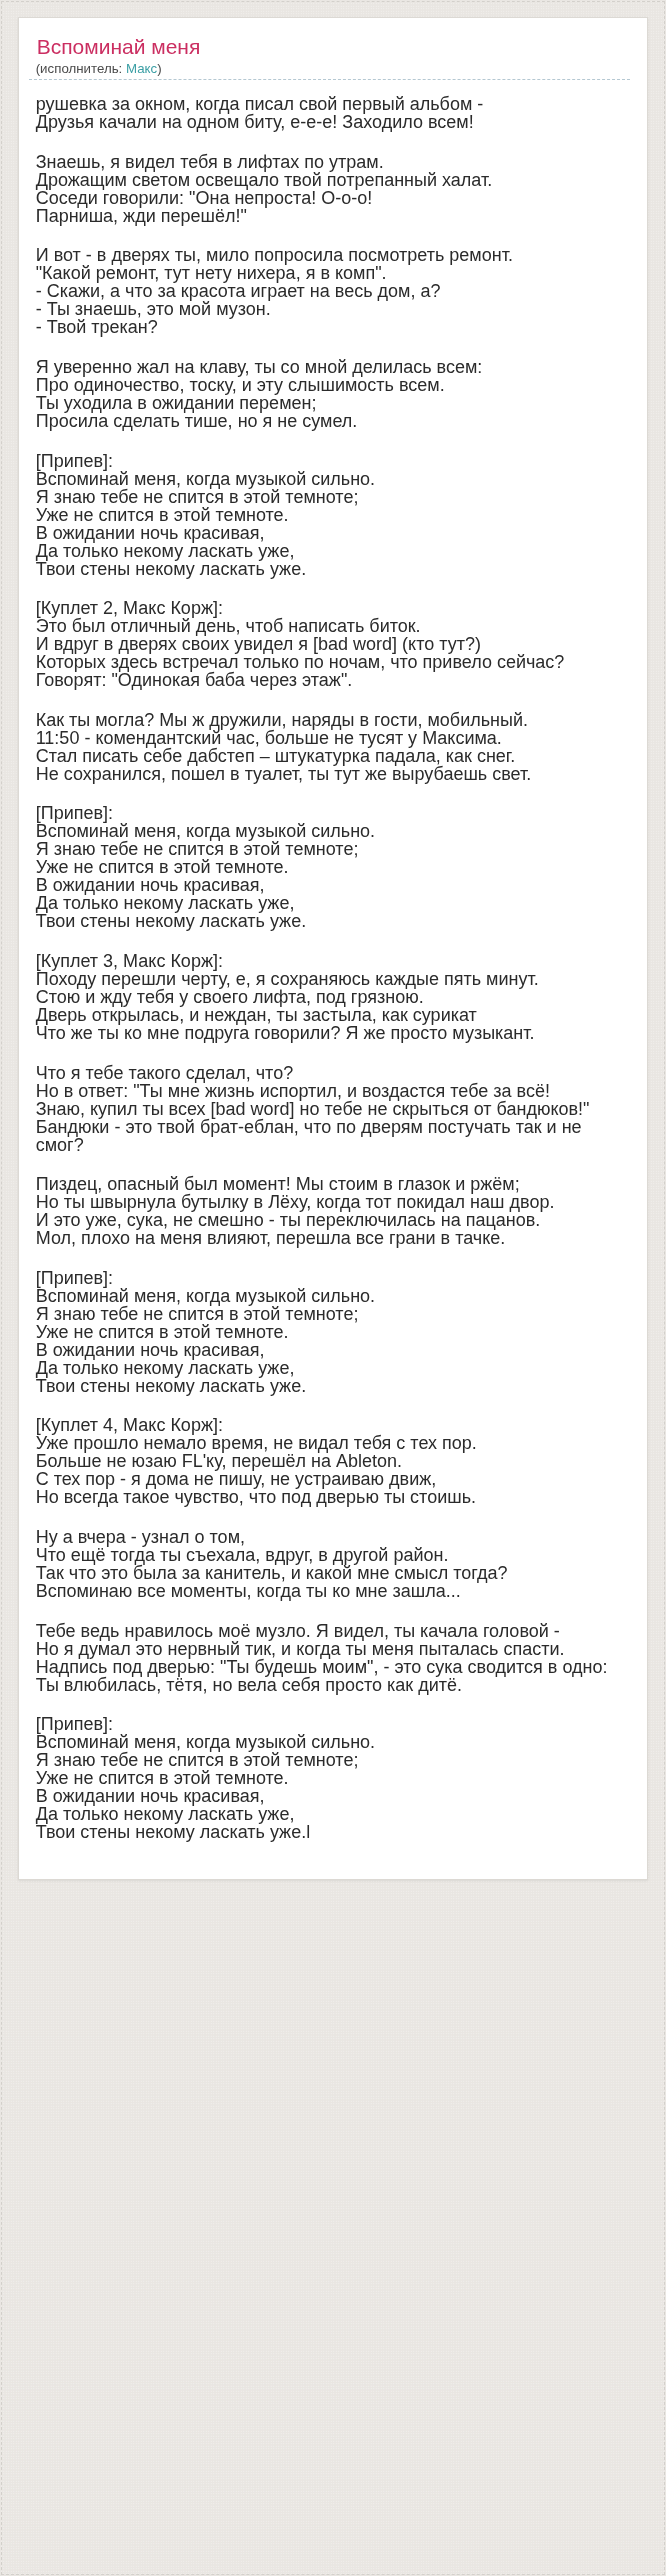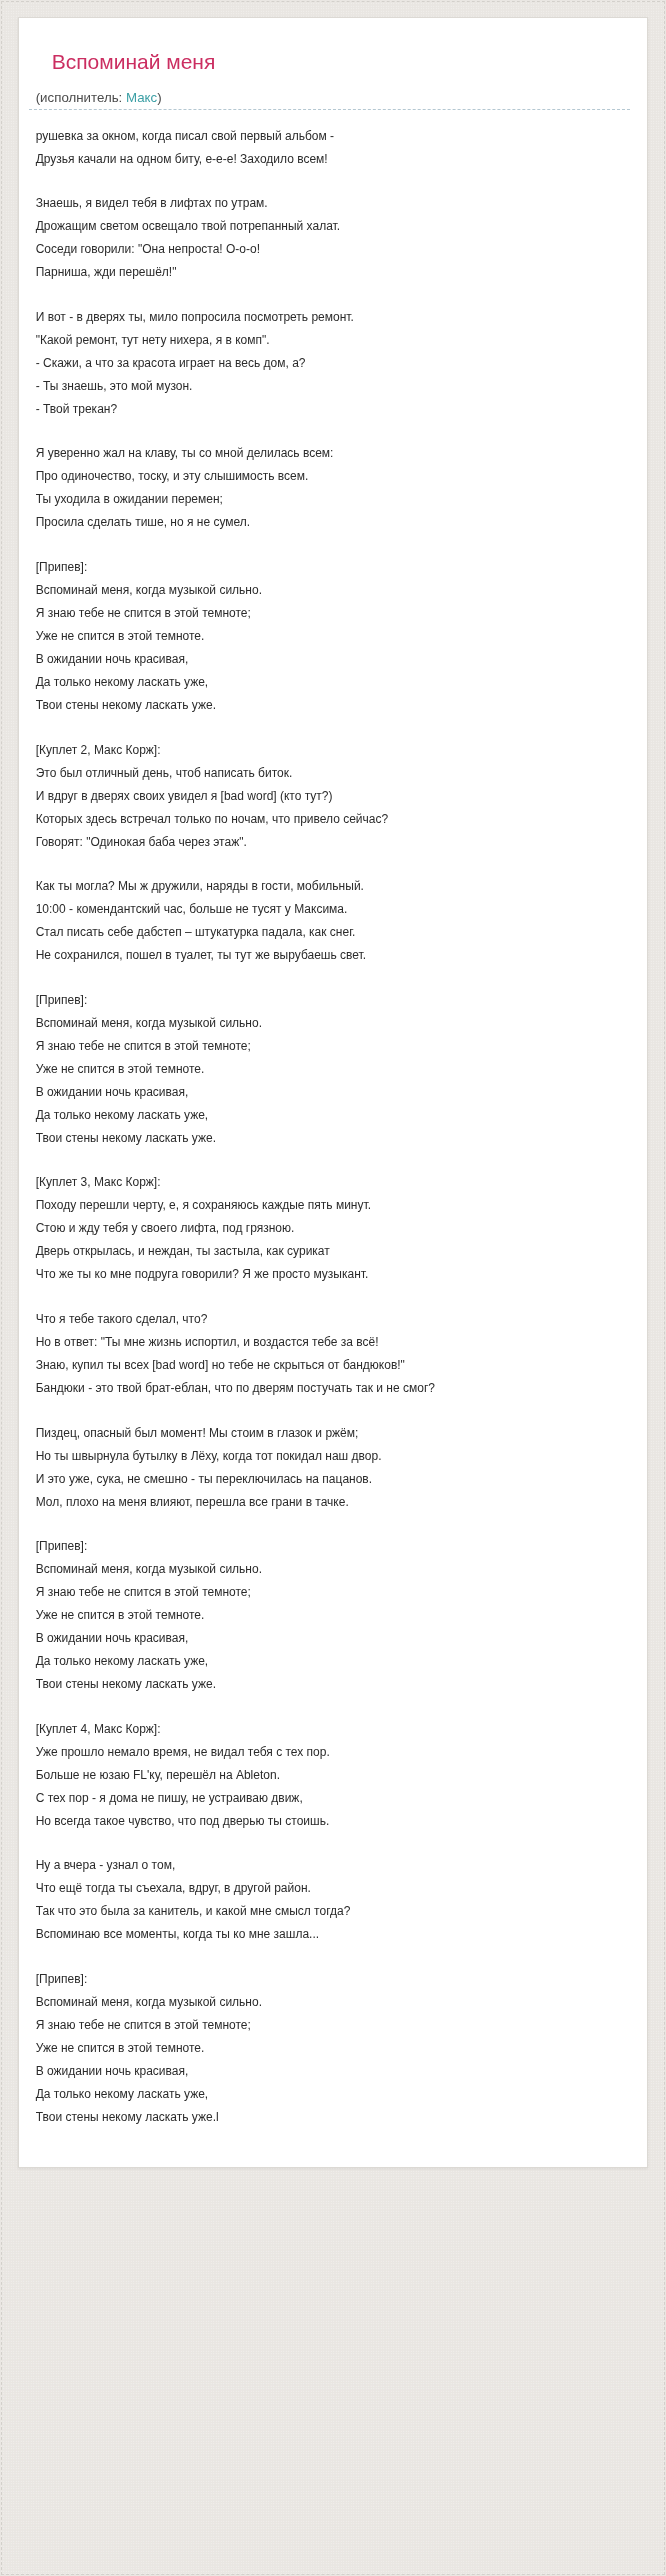--- a/index.html
+++ b/index.html
@@ -37,42 +37,42 @@
     border:0.8px solid var(--card-border);
     box-shadow:0 0.8px 2.5px rgba(0,0,0,.07);
     padding:16.7px 0 38px;
   }
   .header{
     margin:0 16.7px 0 10px;
     padding:0 0 1.7px 6.7px;
     border-bottom:0.8px dashed var(--separator);
   }
   h1.title{
-    margin:16px;
+    margin:1px;
     font-size:21px;
     line-height:23px;
     font-weight:400;
     color:var(--title-color);
   }
   .artist{
     margin-top:1.7px;
     font-size:13.3px;
     line-height:17.5px;
     color:var(--artist-text);
   }
   .artist a{
     color:var(--artist-link);
     text-decoration:none;
     cursor:pointer;
     text-align:center;
   }
   .lyrics{
     margin:15px 16.7px 0;
-    font-size:12px;
-    line-height:23px;
+    font-size:18px;
+    line-height:18px;
     color:var(--text-color);
     cursor:text;
   }
   .stanza{
     margin:0 0 21.6px;
     white-space:pre-line;
   }
   .stanza:last-child{margin-bottom:0;}
 </style>
 </head>
@@ -107,21 +107,21 @@
 Уже не спится в этой темноте.
 В ожидании ночь красивая,
 Да только некому ласкать уже,
 Твои стены некому ласкать уже.</p>
       <p class="stanza">[Куплет 2, Макс Корж]:
 Это был отличный день, чтоб написать биток.
 И вдруг в дверях своих увидел я [bad word] (кто тут?)
 Которых здесь встречал только по ночам, что привело сейчас?
 Говорят: "Одинокая баба через этаж".</p>
       <p class="stanza">Как ты могла? Мы ж дружили, наряды в гости, мобильный.
-10:00 - комендантский час, больше не тусят у Максима.
+11:50 - комендантский час, больше не тусят у Максима.
 Стал писать себе дабстеп – штукатурка падала, как снег.
 Не сохранился, пошел в туалет, ты тут же вырубаешь свет.</p>
       <p class="stanza">[Припев]:
 Вспоминай меня, когда музыкой сильно.
 Я знаю тебе не спится в этой темноте;
 Уже не спится в этой темноте.
 В ожидании ночь красивая,
 Да только некому ласкать уже,
 Твои стены некому ласкать уже.</p>
       <p class="stanza">[Куплет 3, Макс Корж]:
@@ -146,20 +146,24 @@
 Твои стены некому ласкать уже.</p>
       <p class="stanza">[Куплет 4, Макс Корж]:
 Уже прошло немало время, не видал тебя с тех пор.
 Больше не юзаю FL'ку, перешёл на Ableton.
 С тех пор - я дома не пишу, не устраиваю движ,
 Но всегда такое чувство, что под дверью ты стоишь.</p>
       <p class="stanza">Ну а вчера - узнал о том,
 Что ещё тогда ты съехала, вдруг, в другой район.
 Так что это была за канитель, и какой мне смысл тогда?
 Вспоминаю все моменты, когда ты ко мне зашла...</p>
+      <p class="stanza">Тебе ведь нравилось моё музло. Я видел, ты качала головой -
+Но я думал это нервный тик, и когда ты меня пыталась спасти.
+Надпись под дверью: "Ты будешь моим", - это сука сводится в одно:
+Ты влюбилась, тётя, но вела себя просто как дитё.</p>
       <p class="stanza">[Припев]:
 Вспоминай меня, когда музыкой сильно.
 Я знаю тебе не спится в этой темноте;
 Уже не спится в этой темноте.
 В ожидании ночь красивая,
 Да только некому ласкать уже,
 Твои стены некому ласкать уже.l</p>
     </div>
 </div>
 

